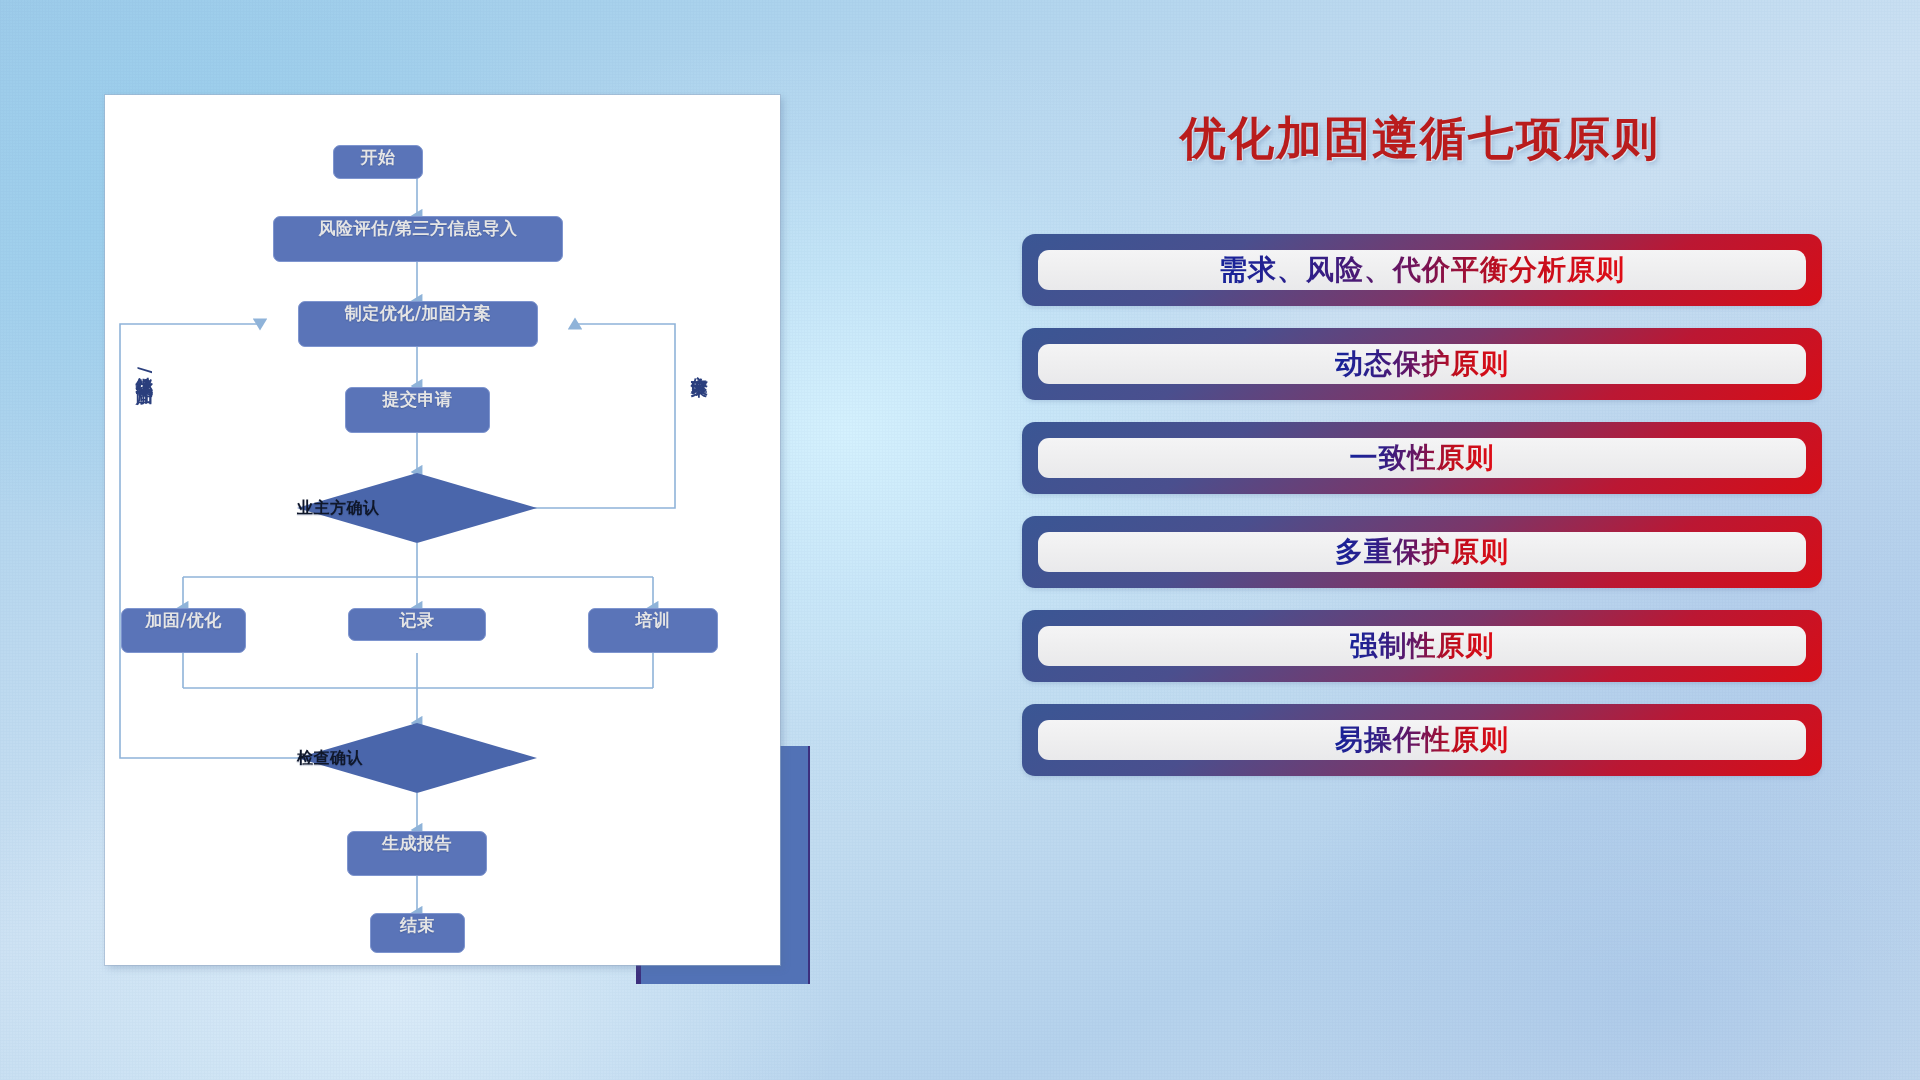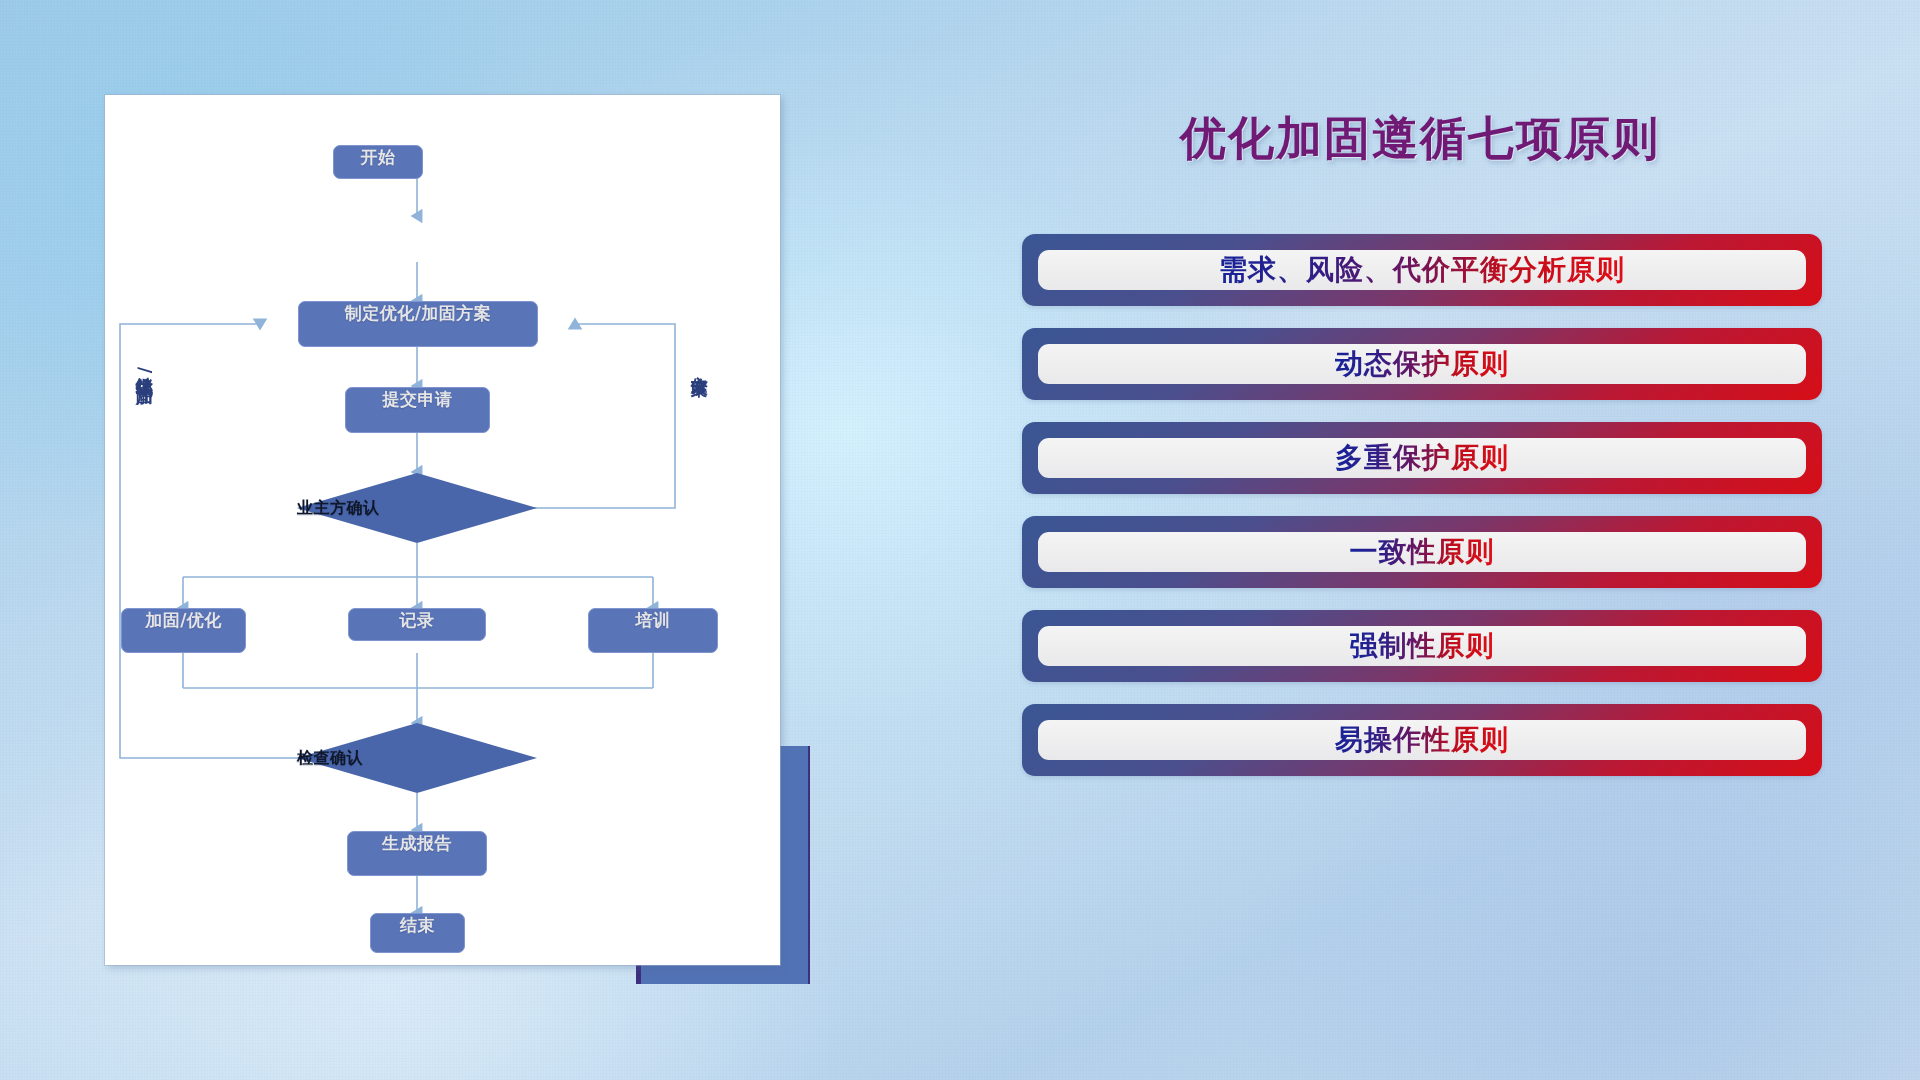--- a/index.html
+++ b/index.html
@@ -128,21 +128,21 @@
   .vlabel.slash{ text-orientation:mixed; }
 
   
   #panel-title{
     position:absolute;
     left:1020px; top:108px; width:800px;
     text-align:center;
     font-size:46px;
     font-weight:700;
     letter-spacing:2px;
-    color:#701a75;
+    color:#b91c1c;
     text-shadow:1px 1px 0 rgba(255,255,255,.55), 2px 3px 5px rgba(70,100,150,.28);
   }
   #pill-list{
     position:absolute;
     left:1022px; top:234px; width:800px;
     display:flex; flex-direction:column; gap:22px;
   }
   .pill{
     position:relative;
     height:72px;
@@ -218,20 +218,23 @@
       <path d="M212,663 L15,663 L15,229 L155,229" marker-end="url(#ah)"></path>
 
       <path d="M412,413 L570,413 L570,229 L470,229" marker-end="url(#ah)"></path>
     </g>
   </svg>
 
   <div class="fnode" style="left:228px; top:50px; width:90px; height:34px;">
     <span>开始</span>
   </div>
 
+  <div class="fnode" style="left:168px; top:121px; width:290px; height:46px;">
+    <span>风险评估/第三方信息导入</span>
+  </div>
 
   <div class="fnode" style="left:193px; top:206px; width:240px; height:46px;">
     <span>制定优化/加固方案</span>
   </div>
 
   <div class="fnode" style="left:240px; top:292px; width:145px; height:46px;">
     <span>提交申请</span>
   </div>
 
   <div class="fdiamond" style="left:192px; top:378px; width:240px; height:70px;">
@@ -282,32 +285,32 @@
 
 
   <div class="pill">
     <div class="pill-inner">
       <span class="pill-text">动态保护原则</span>
     </div>
   </div>
 
   <div class="pill">
     <div class="pill-inner">
+      <span class="pill-text">一致性原则</span>
+    </div>
+  </div>
+
+  <div class="pill">
+    <div class="pill-inner">
       <span class="pill-text">多重保护原则</span>
     </div>
   </div>
 
   <div class="pill">
     <div class="pill-inner">
-      <span class="pill-text">一致性原则</span>
-    </div>
-  </div>
-
-  <div class="pill">
-    <div class="pill-inner">
       <span class="pill-text">强制性原则</span>
     </div>
   </div>
 
   <div class="pill">
     <div class="pill-inner">
       <span class="pill-text">易操作性原则</span>
     </div>
   </div>
 

